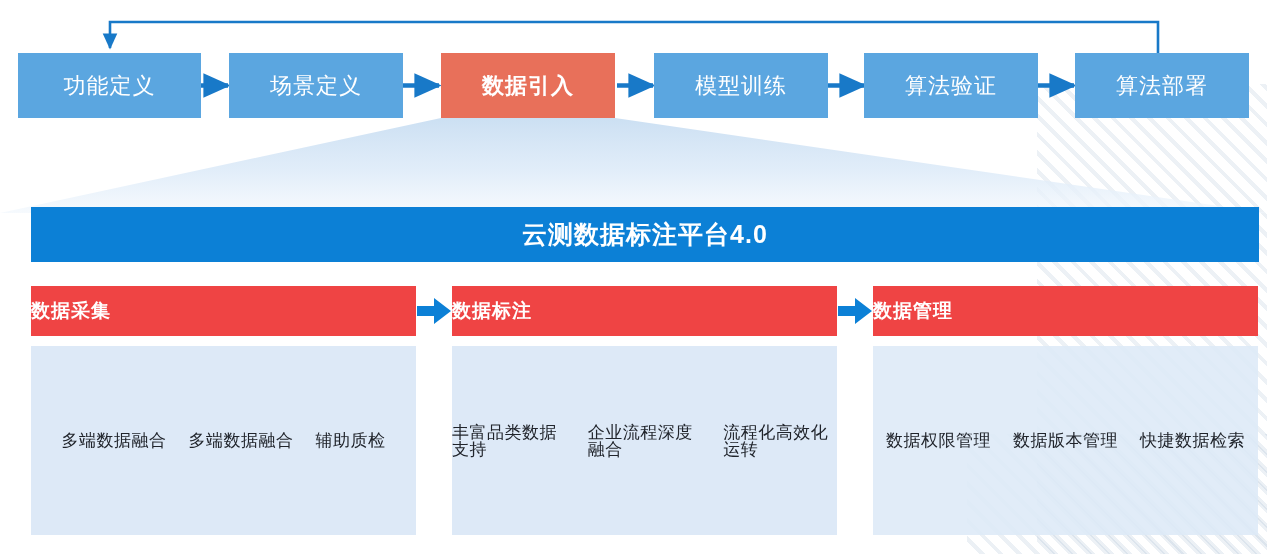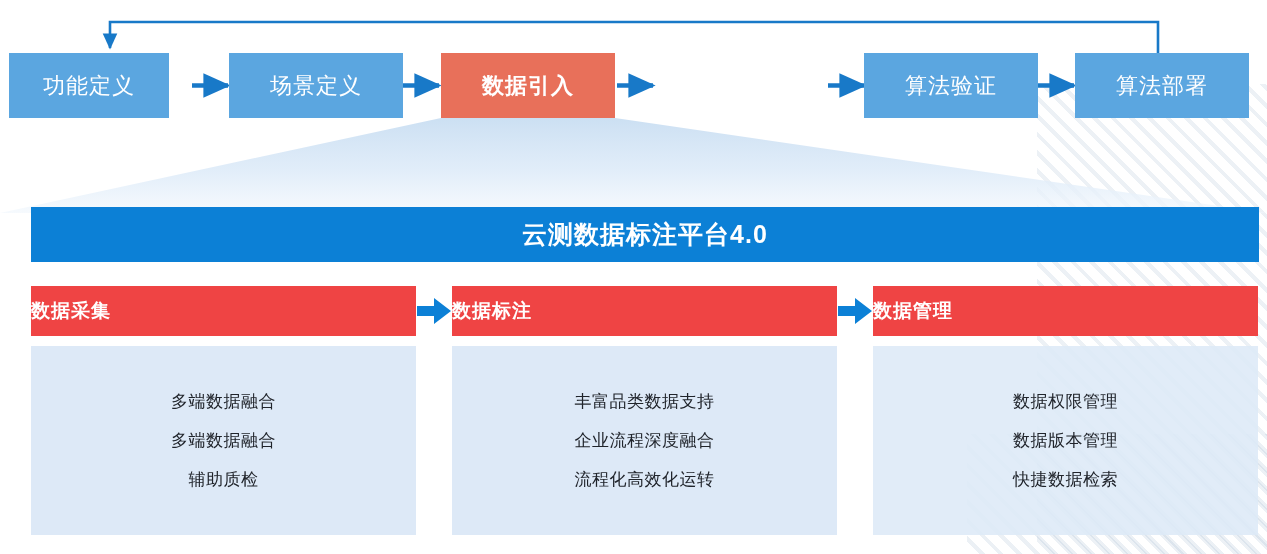--- a/index.html
+++ b/index.html
@@ -78,21 +78,21 @@
 
   .col-head{
     height:50px;background:#ef4444;
     display:flex;align-items:center;justify-content:flex-start;
     color:#ffffff;font-size:19px;font-weight:bold;letter-spacing:1px;
   }
   .col-body{
     margin-top:10px;
     height:189px;
     background:#DDE9F7;
-    display:flex;flex-direction:column;
+    display:flex;flex-direction:row;
     align-items:center;justify-content:center;
     gap:22px;
     position:relative;
   }
   .col-body.translucent{background:rgba(221,233,247,.88);}
   .feature{
     font-size:17px;color:#20242b;letter-spacing:.5px;line-height:1;
   }
 
   .step-arrow{
@@ -129,32 +129,35 @@
 
       <path d="M1158,53 L1158,22 L110,22 L110,48" fill="none" stroke="#1879C8" stroke-width="2.6" marker-end="url(#ah)"></path>
 
       <line x1="192" y1="85.5" x2="228" y2="85.5" stroke="#1879C8" stroke-width="4.4" marker-end="url(#ah)"></line>
       <line x1="403" y1="85.5" x2="439" y2="85.5" stroke="#1879C8" stroke-width="4.4" marker-end="url(#ah)"></line>
       <line x1="617" y1="85.5" x2="653" y2="85.5" stroke="#1879C8" stroke-width="4.4" marker-end="url(#ah)"></line>
       <line x1="828" y1="85.5" x2="864" y2="85.5" stroke="#1879C8" stroke-width="4.4" marker-end="url(#ah)"></line>
       <line x1="1038" y1="85.5" x2="1074" y2="85.5" stroke="#1879C8" stroke-width="4.4" marker-end="url(#ah)"></line>
     </svg>
 
-    <div class="node blue" style="left:9px;width:160px;">
+    <div class="node blue" style="left:18px;width:183px;">
       <span>功能定义</span>
     </div>
 
     <div class="node blue" style="left:229px;width:174px;">
       <span>场景定义</span>
     </div>
 
     <div class="node red" style="left:441px;width:174px;">
       <span>数据引入</span>
     </div>
 
+    <div class="node blue" style="left:654px;width:174px;">
+      <span>模型训练</span>
+    </div>
 
     <div class="node blue" style="left:864px;width:174px;">
       <span>算法验证</span>
     </div>
 
     <div class="node blue" style="left:1075px;width:174px;">
       <span>算法部署</span>
     </div>
   </div>
 

